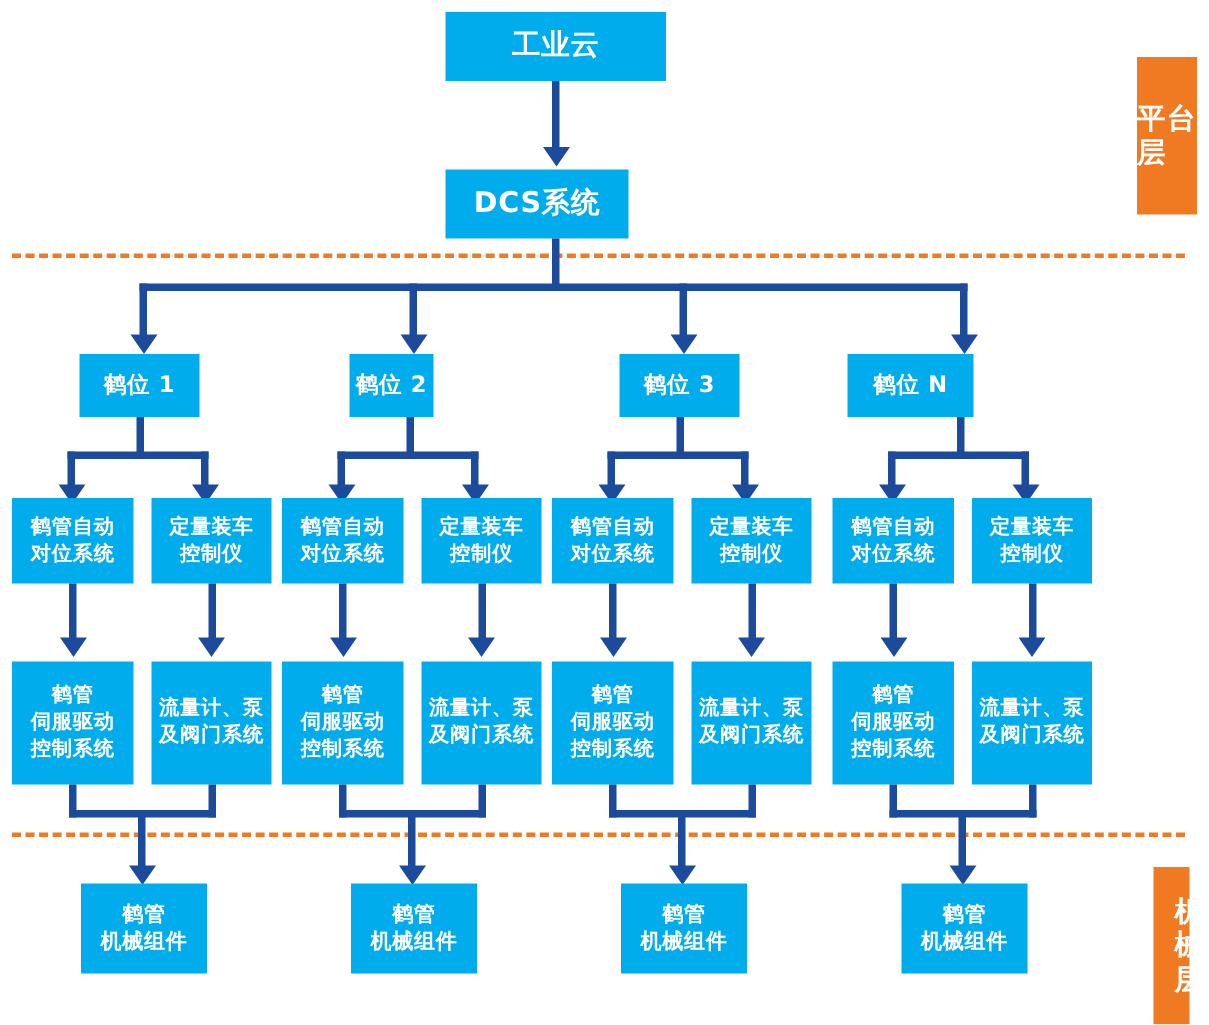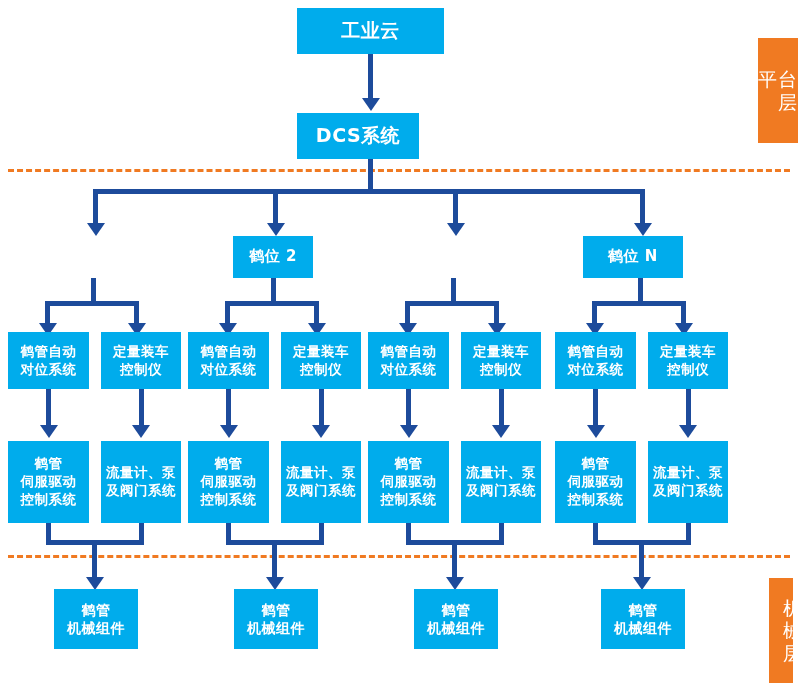--- a/index.html
+++ b/index.html
@@ -38,25 +38,25 @@
   .box.lvl-instr   { font-size: 13.5px; }
   .box.lvl-device  { font-size: 13.5px; }
   .box.lvl-mech    { font-size: 14px; }
 
   
   .layer-tag {
     position: absolute;
     background: #F07A22;
     color: #ffffff;
     font-size: 19px;
-    font-weight: 400;
+    font-weight: 700;
     display: flex;
     align-items: center;
     justify-content: center;
-    text-align: right;
+    text-align: left;
     line-height: 1.18;
     letter-spacing: 1px;
     box-sizing: border-box;
     white-space: pre-line;
   }
 
   
   .divider {
     position: absolute;
     left: 8px;
@@ -113,22 +113,24 @@
 
   <div class="vline" style="left:273px; top:189px; height:36px;"></div>
   <div class="arrowhead" style="left:266.5px; top:223px;"></div>
 
   <div class="vline" style="left:453px; top:189px; height:36px;"></div>
   <div class="arrowhead" style="left:446.5px; top:223px;"></div>
 
   <div class="vline" style="left:640px; top:189px; height:36px;"></div>
   <div class="arrowhead" style="left:633.5px; top:223px;"></div>
 
-  <div class="box lvl-node" style="left:233px; top:236px; width:80px; height:42px;">鹤位 2</div>
-  <div class="box lvl-node" style="left:583px; top:236px; width:100px; height:42px;">鹤位 N</div>
+  <div class="box lvl-node" style="left:53px; top:236px; width:80px; height:42px;">鹤位 1</div>
+  <div class="box lvl-node" style="left:233px; top:236px; width:56px; height:42px;">鹤位 2</div>
+  <div class="box lvl-node" style="left:413px; top:236px; width:80px; height:42px;">鹤位 3</div>
+  <div class="box lvl-node" style="left:565px; top:236px; width:84px; height:42px;">鹤位 N</div>
 
   <div class="vline" style="left:90.5px; top:278px; height:26px;"></div>
   <div class="hline" style="left:45px; top:301px; width:94px;"></div>
   <div class="vline" style="left:45px; top:301px; height:24px;"></div>
   <div class="arrowhead" style="left:38.5px; top:323px;"></div>
   <div class="vline" style="left:134px; top:301px; height:24px;"></div>
   <div class="arrowhead" style="left:127.5px; top:323px;"></div>
 
   <div class="vline" style="left:270.5px; top:278px; height:26px;"></div>
   <div class="hline" style="left:225px; top:301px; width:94px;"></div>

